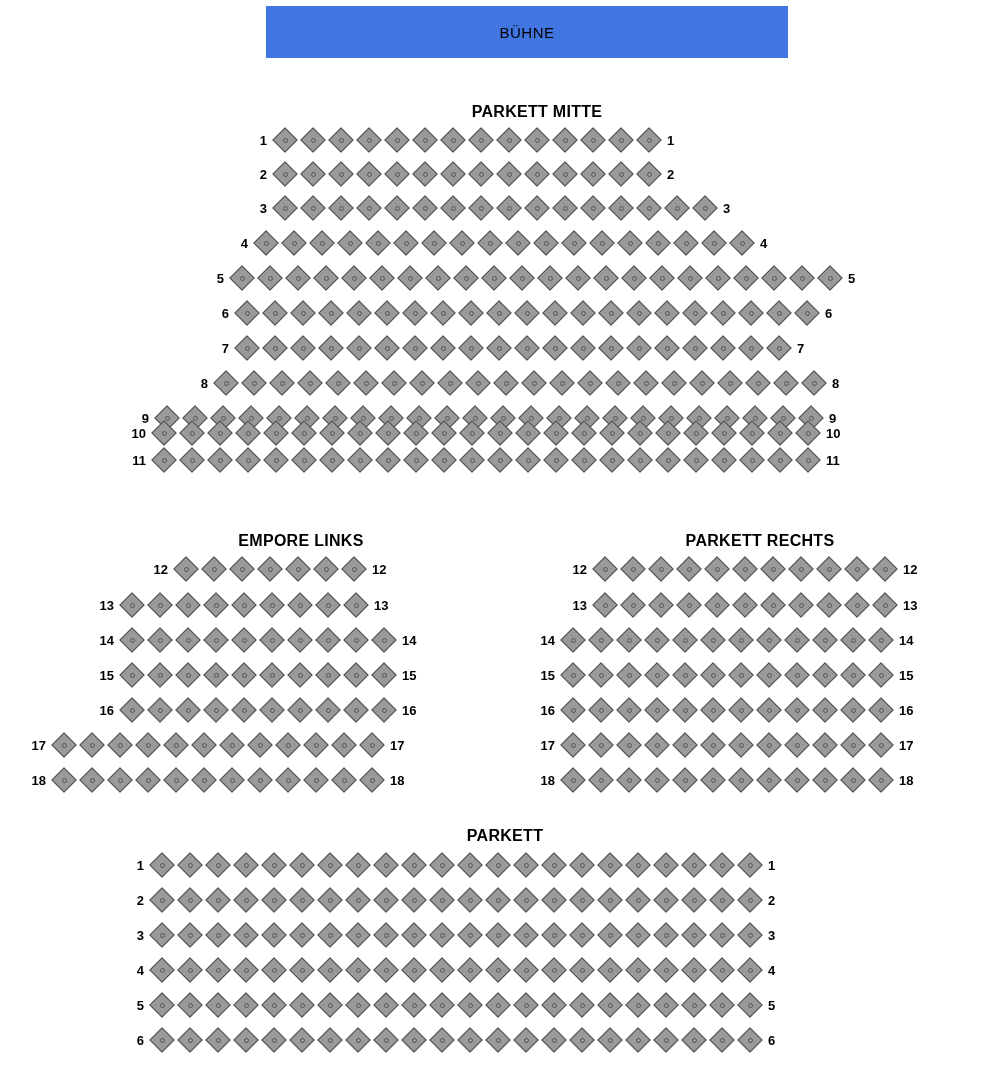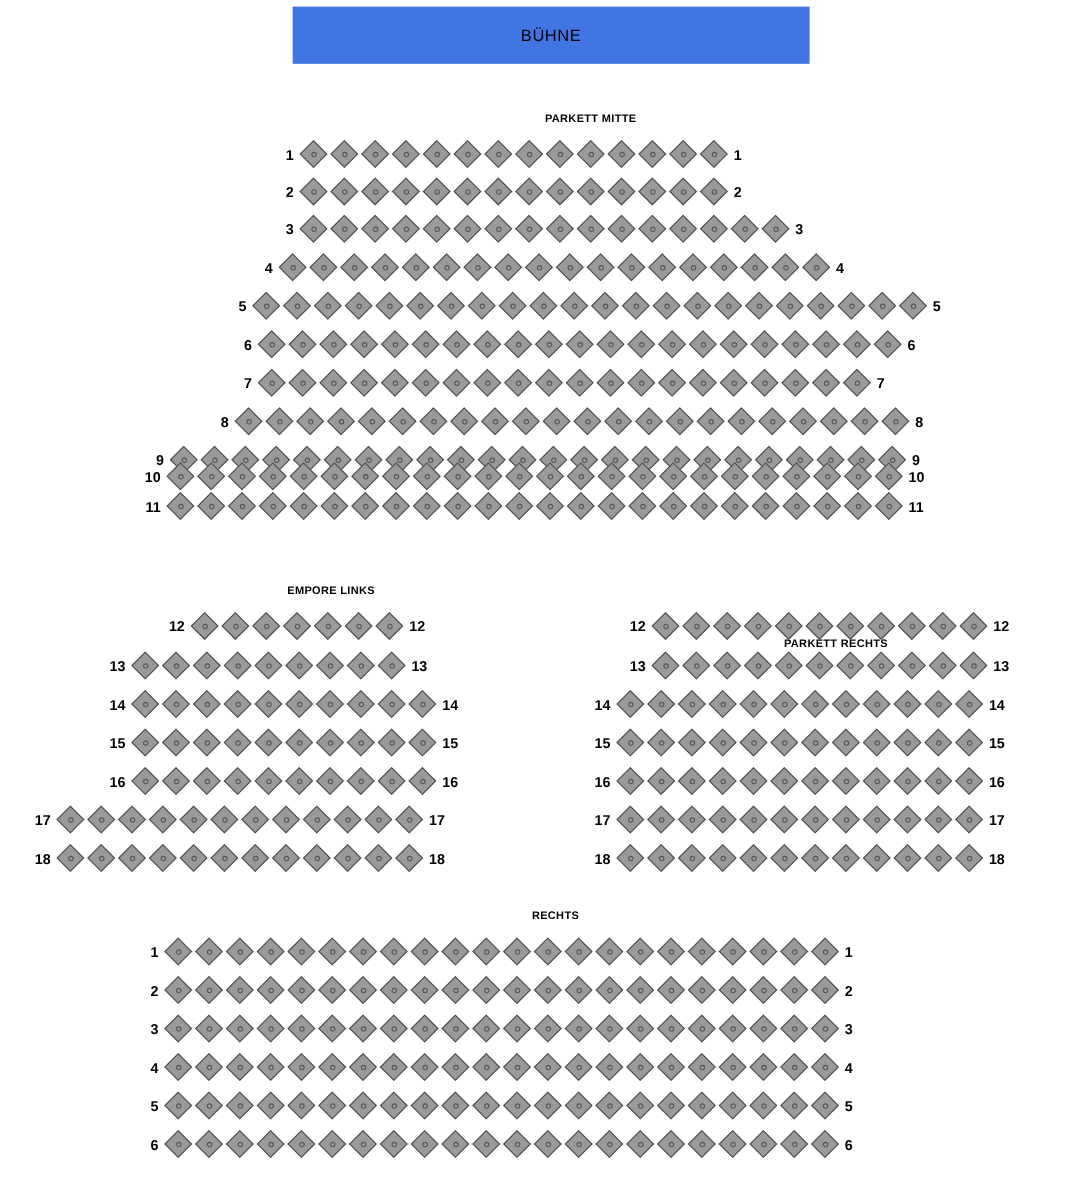--- a/index.html
+++ b/index.html
@@ -13,36 +13,36 @@
     position: relative;
     font-family: "Liberation Sans", sans-serif;
     color: #000000;
     overflow: hidden;
   }
 
   #stage {
     position: absolute;
     left: 266px;
     top: 6px;
-    width: 470px;
+    width: 522px;
     height: 52px;
     background: #4176e2;
     display: flex;
     align-items: center;
     justify-content: center;
   }
   #stage .stage-label {
     font-size: 15px;
     color: #000000;
     letter-spacing: 0.5px;
   }
 
   .section-title {
     position: absolute;
-    font-size: 10px;
+    font-size: 16px;
     font-weight: bold;
     letter-spacing: 0.3px;
     white-space: nowrap;
     transform: translateX(-50%);
   }
 
   .row {
     position: absolute;
     height: 30px;
     display: flex;
@@ -1363,21 +1363,21 @@
         <span class="sq"></span>
         <span class="dot"></span>
       </div>
       <div class="seat">
         <span class="sq"></span>
         <span class="dot"></span>
       </div>
     </div>
     <span class="row-num right">18</span>
   </div>
-<div class="section-title" style="left: 760px; top: 532px; margin-top: 48px;">PARKETT RECHTS</div>
+<div class="section-title" style="left: 760px; top: 532px;">PARKETT RECHTS</div>
 <div class="row" style="left: 561px; top: 554px;">
     <span class="row-num left">12</span>
     <div class="seats">
       <div class="seat">
         <span class="sq"></span>
         <span class="dot"></span>
       </div>
       <div class="seat">
         <span class="sq"></span>
         <span class="dot"></span>
@@ -1734,21 +1734,21 @@
         <span class="sq"></span>
         <span class="dot"></span>
       </div>
       <div class="seat">
         <span class="sq"></span>
         <span class="dot"></span>
       </div>
     </div>
     <span class="row-num right">18</span>
   </div>
-<div class="section-title" style="left: 505px; top: 827px;">RECHTS</div>
+<div class="section-title" style="left: 505px; top: 827px;">PARKETT</div>
 <div class="row" style="left: 118px; top: 850px;">
     <span class="row-num left">1</span>
     <div class="seats">
       <div class="seat">
         <span class="sq"></span>
         <span class="dot"></span>
       </div>
       <div class="seat">
         <span class="sq"></span>
         <span class="dot"></span>

